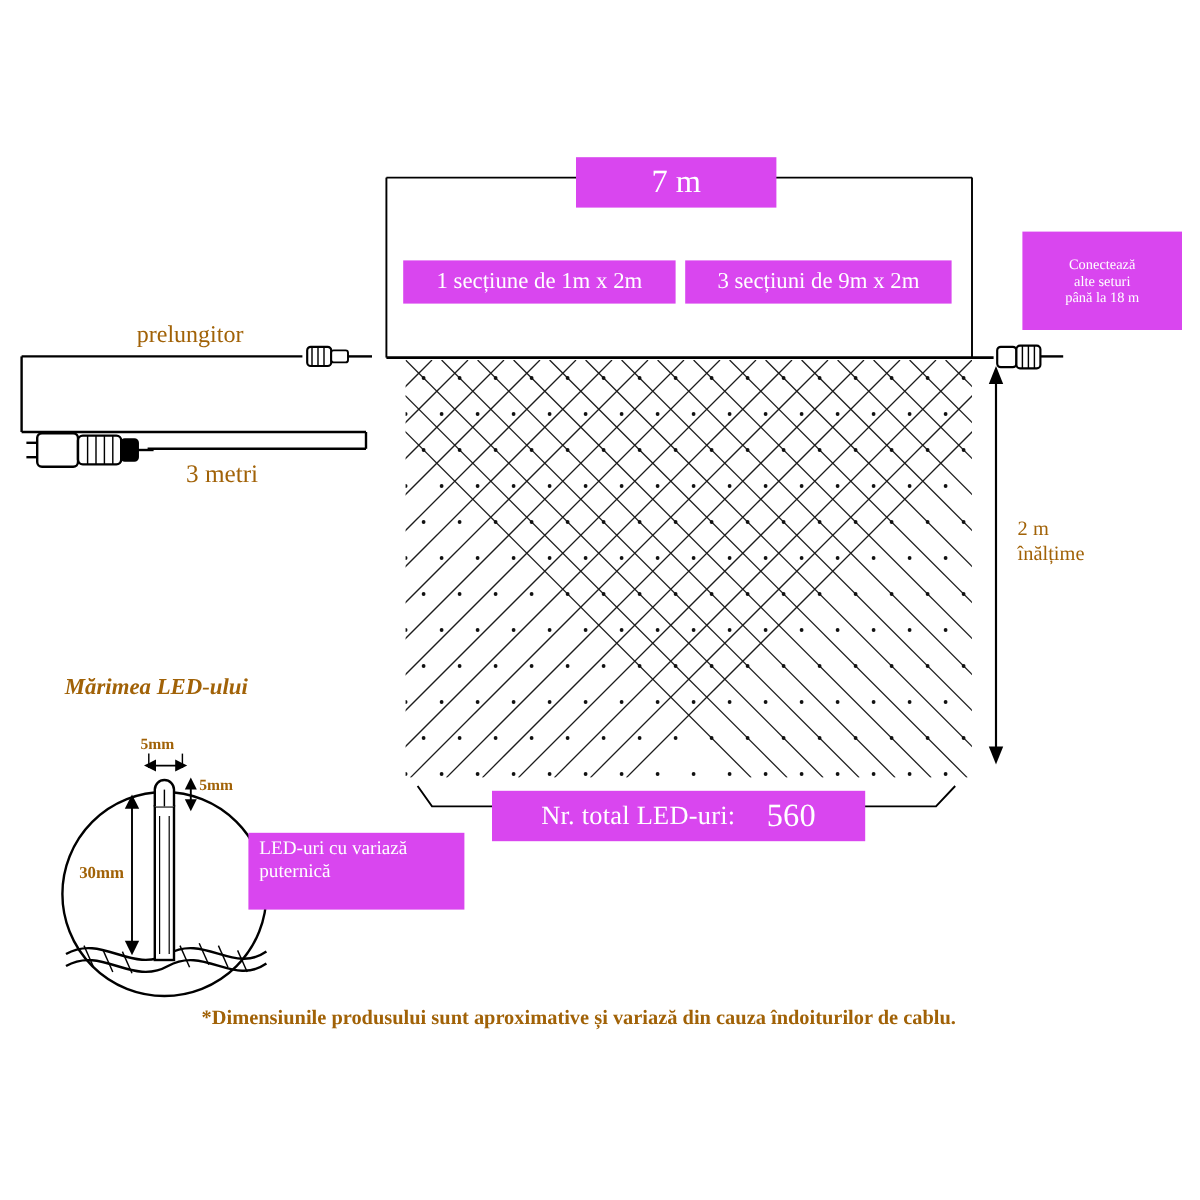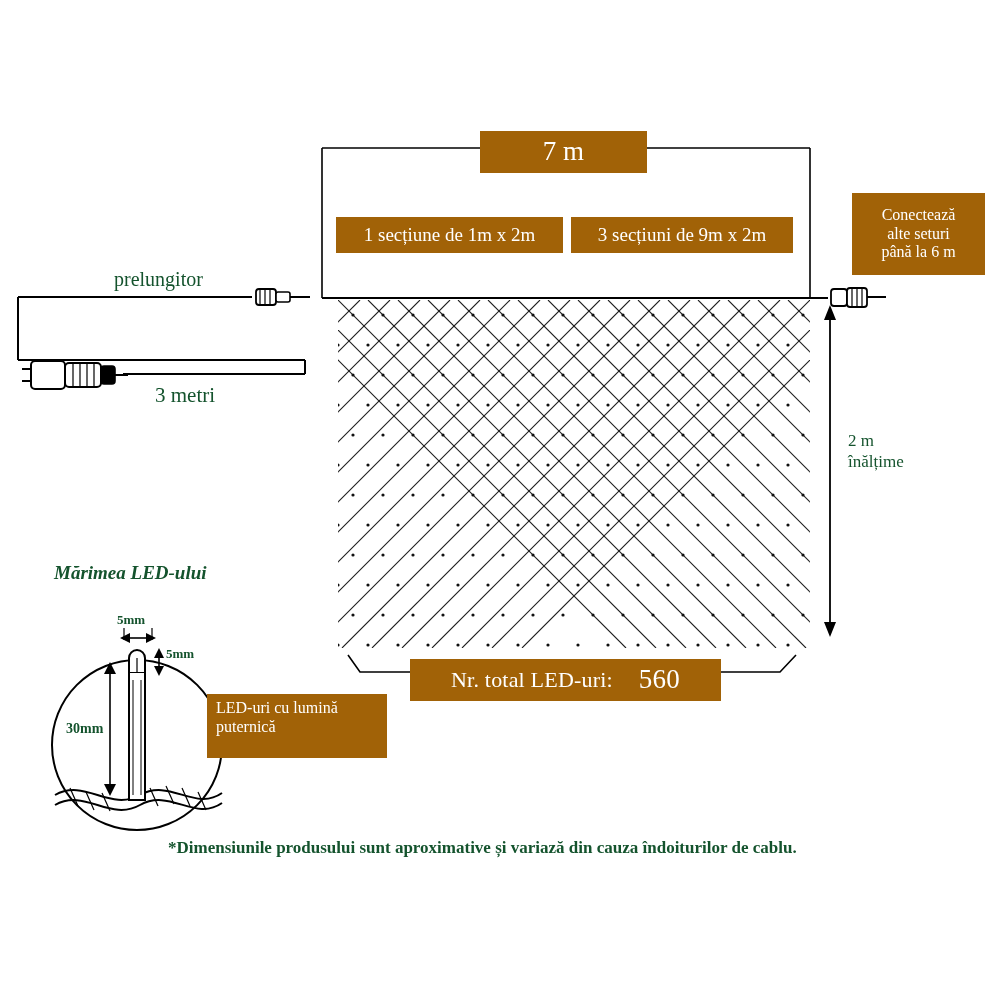--- a/index.html
+++ b/index.html
@@ -12,38 +12,38 @@
     width: 1000px;
     height: 1000px;
     background: #ffffff;
     font-family: "Liberation Serif", serif;
     overflow: hidden;
   }
   .abs { position: absolute; }
 
   
   .plate {
-    background: #a16207;
+    background: #d946ef;
     color: #ffffff;
     display: flex;
     align-items: center;
     justify-content: center;
     text-align: center;
     line-height: 1.18;
     box-sizing: border-box;
   }
 
   .plate-7m { font-size: 27px; }
   .plate-sec { font-size: 19px; }
-  .plate-connect { font-size: 16px; flex-direction: column; padding: 4px 8px; }
+  .plate-connect { font-size: 12px; flex-direction: column; padding: 4px 8px; }
   .plate-total { font-size: 22px; letter-spacing: 0.2px; }
   .plate-total .num { font-size: 27px; margin-left: 26px; }
   .plate-bright { font-size: 16px; text-align: left; justify-content: flex-start; padding: 5px 9px; }
 
-  .txt { color: #14532d; }
+  .txt { color: #a16207; }
   .txt-prelungitor { font-size: 20px; }
   .txt-3metri { font-size: 21px; }
   .txt-2m { font-size: 17px; text-align: left; line-height: 1.25; }
   .txt-marimea { font-size: 19px; font-weight: bold; font-style: italic; }
   .txt-mm { font-size: 13px; font-weight: bold; }
   .txt-30mm { font-size: 14px; font-weight: bold; }
   .txt-footnote { font-size: 17px; font-weight: bold; }
 
   svg { display: block; }
 </style>
@@ -401,21 +401,21 @@
     <span>1 secțiune de 1m x 2m</span>
   </div>
 
   <div class="abs plate plate-sec" style="left:571px; top:217px; width:222px; height:36px;">
     <span>3 secțiuni de 9m x 2m</span>
   </div>
 
   <div class="abs plate plate-connect" style="left:852px; top:193px; width:133px; height:82px;">
     <span>Conectează</span>
     <span>alte seturi</span>
-    <span>până la 6 m</span>
+    <span>până la 18 m</span>
   </div>
 
   <div class="abs txt txt-prelungitor" style="left:114px; top:268px;">prelungitor</div>
 
   <div class="abs txt txt-3metri" style="left:155px; top:383px;">3 metri</div>
 
   <div class="abs txt txt-2m" style="left:848px; top:430px; width:90px;">
     <div>2 m</div>
     <div>înălțime</div>
   </div>
@@ -427,19 +427,19 @@
 
   <div class="abs txt txt-marimea" style="left:54px; top:562px;">Mărimea LED-ului</div>
 
   <div class="abs txt txt-mm" style="left:117px; top:612px;">5mm</div>
 
   <div class="abs txt txt-mm" style="left:166px; top:646px;">5mm</div>
 
   <div class="abs txt txt-30mm" style="left:66px; top:721px;">30mm</div>
 
   <div class="abs plate plate-bright" style="left:207px; top:694px; width:180px; height:64px; flex-direction:column; align-items:flex-start;">
-    <span>LED-uri cu lumină</span>
+    <span>LED-uri cu variază</span>
     <span>puternică</span>
   </div>
 
   <div class="abs txt txt-footnote" style="left:168px; top:838px; width:800px;">*Dimensiunile produsului sunt aproximative și variază din cauza îndoiturilor de cablu.</div>
 
 </div>
 
 </body></html>

